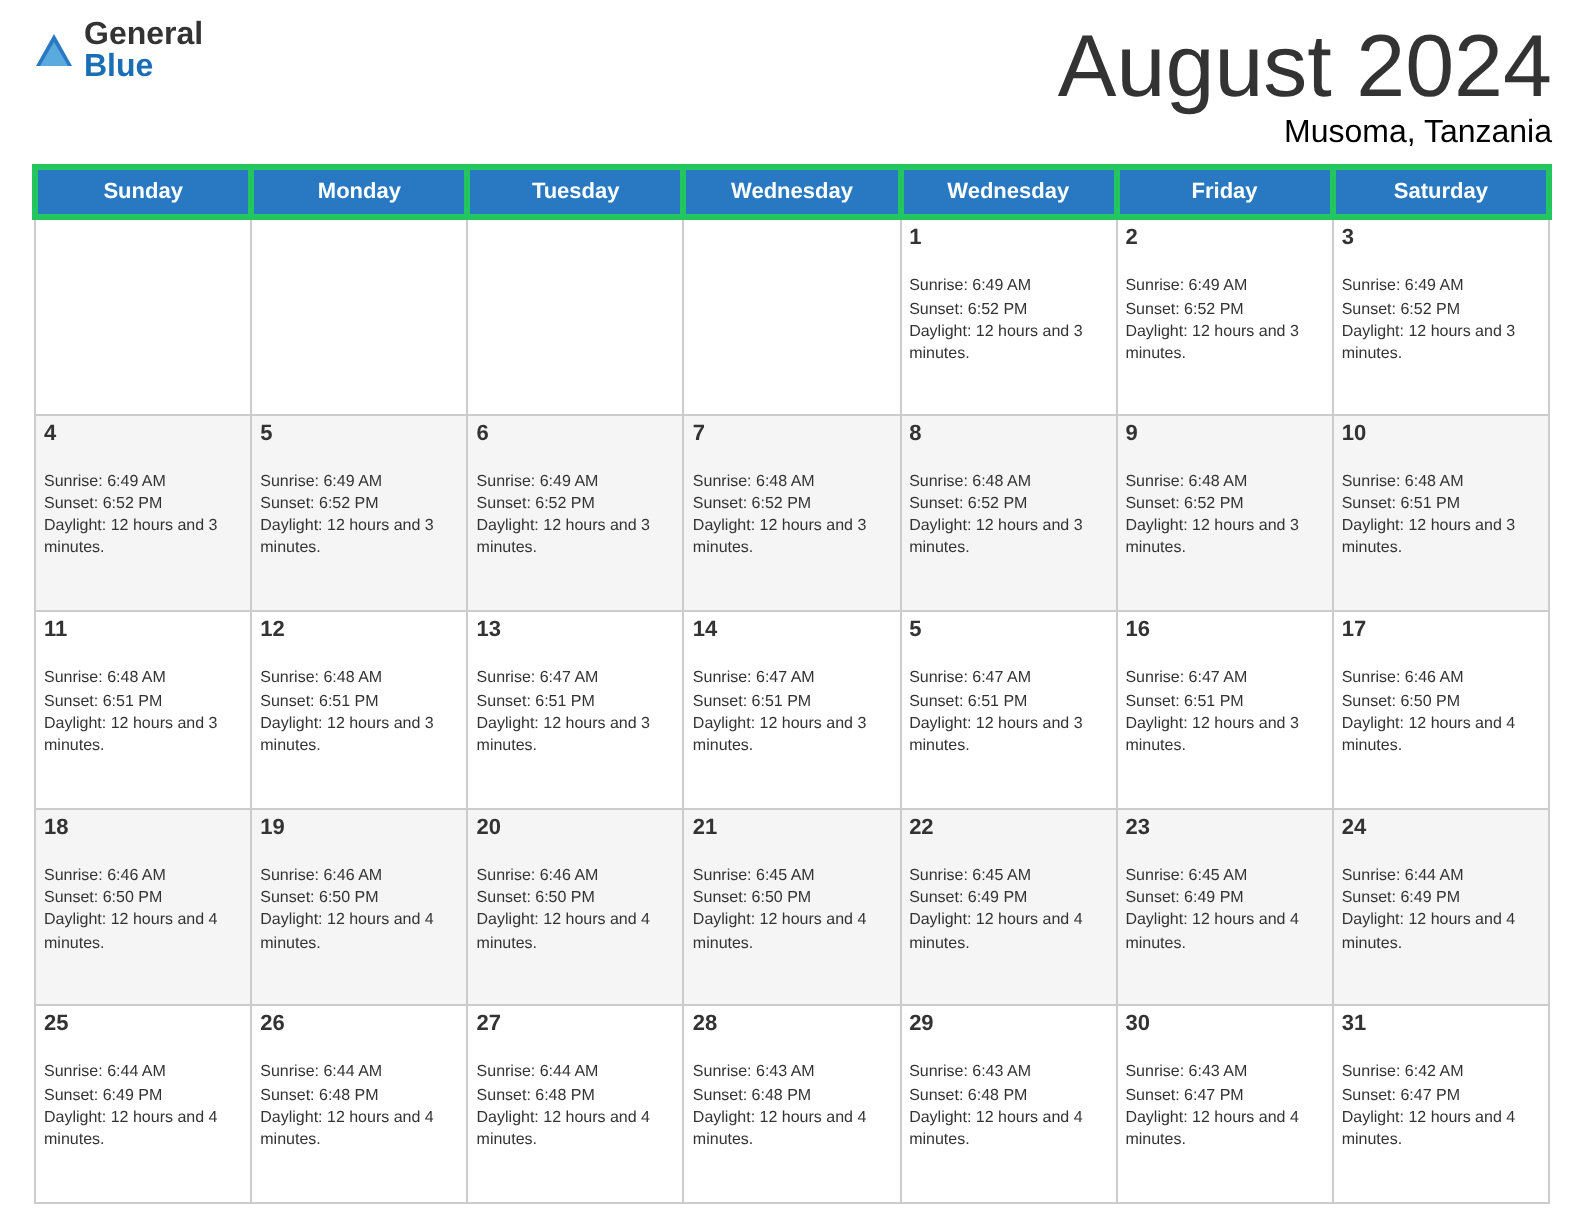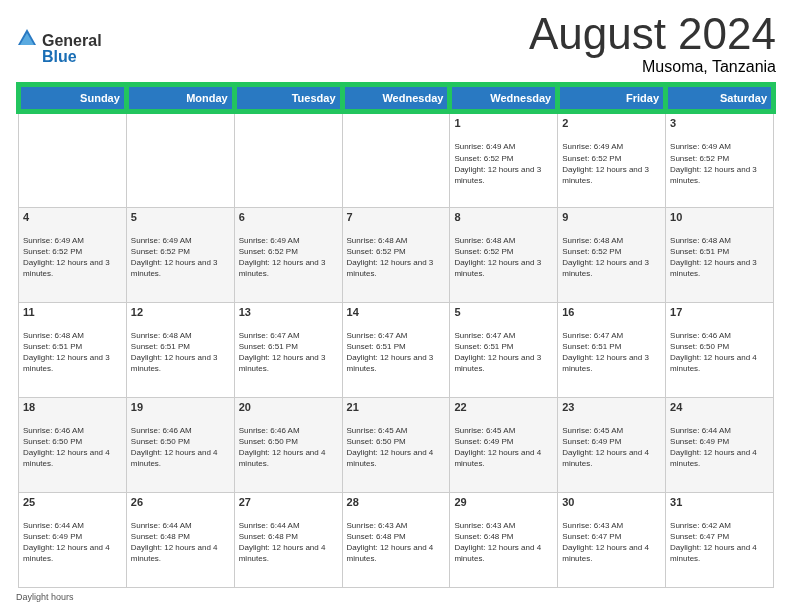--- a/index.html
+++ b/index.html
@@ -25,21 +25,20 @@
     }
     .logo {
       display: flex;
       align-items: center;
       gap: 4px;
     }
     .logo-text {
       display: flex;
       flex-direction: column;
       line-height: 1;
-      margin-top: 23px;
     }
     .logo-general {
       font-size: 16px;
       font-weight: bold;
       color: #333;
     }
     .logo-blue {
       font-size: 16px;
       font-weight: bold;
       color: #1a6eb5;
@@ -67,22 +66,22 @@
       border-collapse: collapse;
       width: 100%;
       table-layout: fixed;
     }
     .calendar th {
       background-color: #2979c2;
       color: #fff;
       font-size: 11px;
       font-weight: bold;
       padding: 5px 4px;
-      text-align: right;
-      border: 5px solid #22c55e;
+      text-align: center;
+      border: 3px solid #22c55e;
     }
     .calendar td {
       vertical-align: top;
       border: 1px solid #ccc;
       padding: 3px 4px;
       font-size: 8.5px;
       color: #333;
       height: 82px;
       background: #fff;
     }
@@ -283,16 +282,13 @@
             <div class="day-info">Sunrise: 6:43 AM<br>Sunset: 6:47 PM<br>Daylight: 12 hours and 4 minutes.</div>
           </td>
           <td>
             <span class="day-num">31</span>
             <div class="day-info">Sunrise: 6:42 AM<br>Sunset: 6:47 PM<br>Daylight: 12 hours and 4 minutes.</div>
           </td>
         </tr>
       </tbody>
   </table>
 
-  <div class="footer">
-    <span>Daylight hours</span>
-  </div>
 </div>
 
 </body></html>

